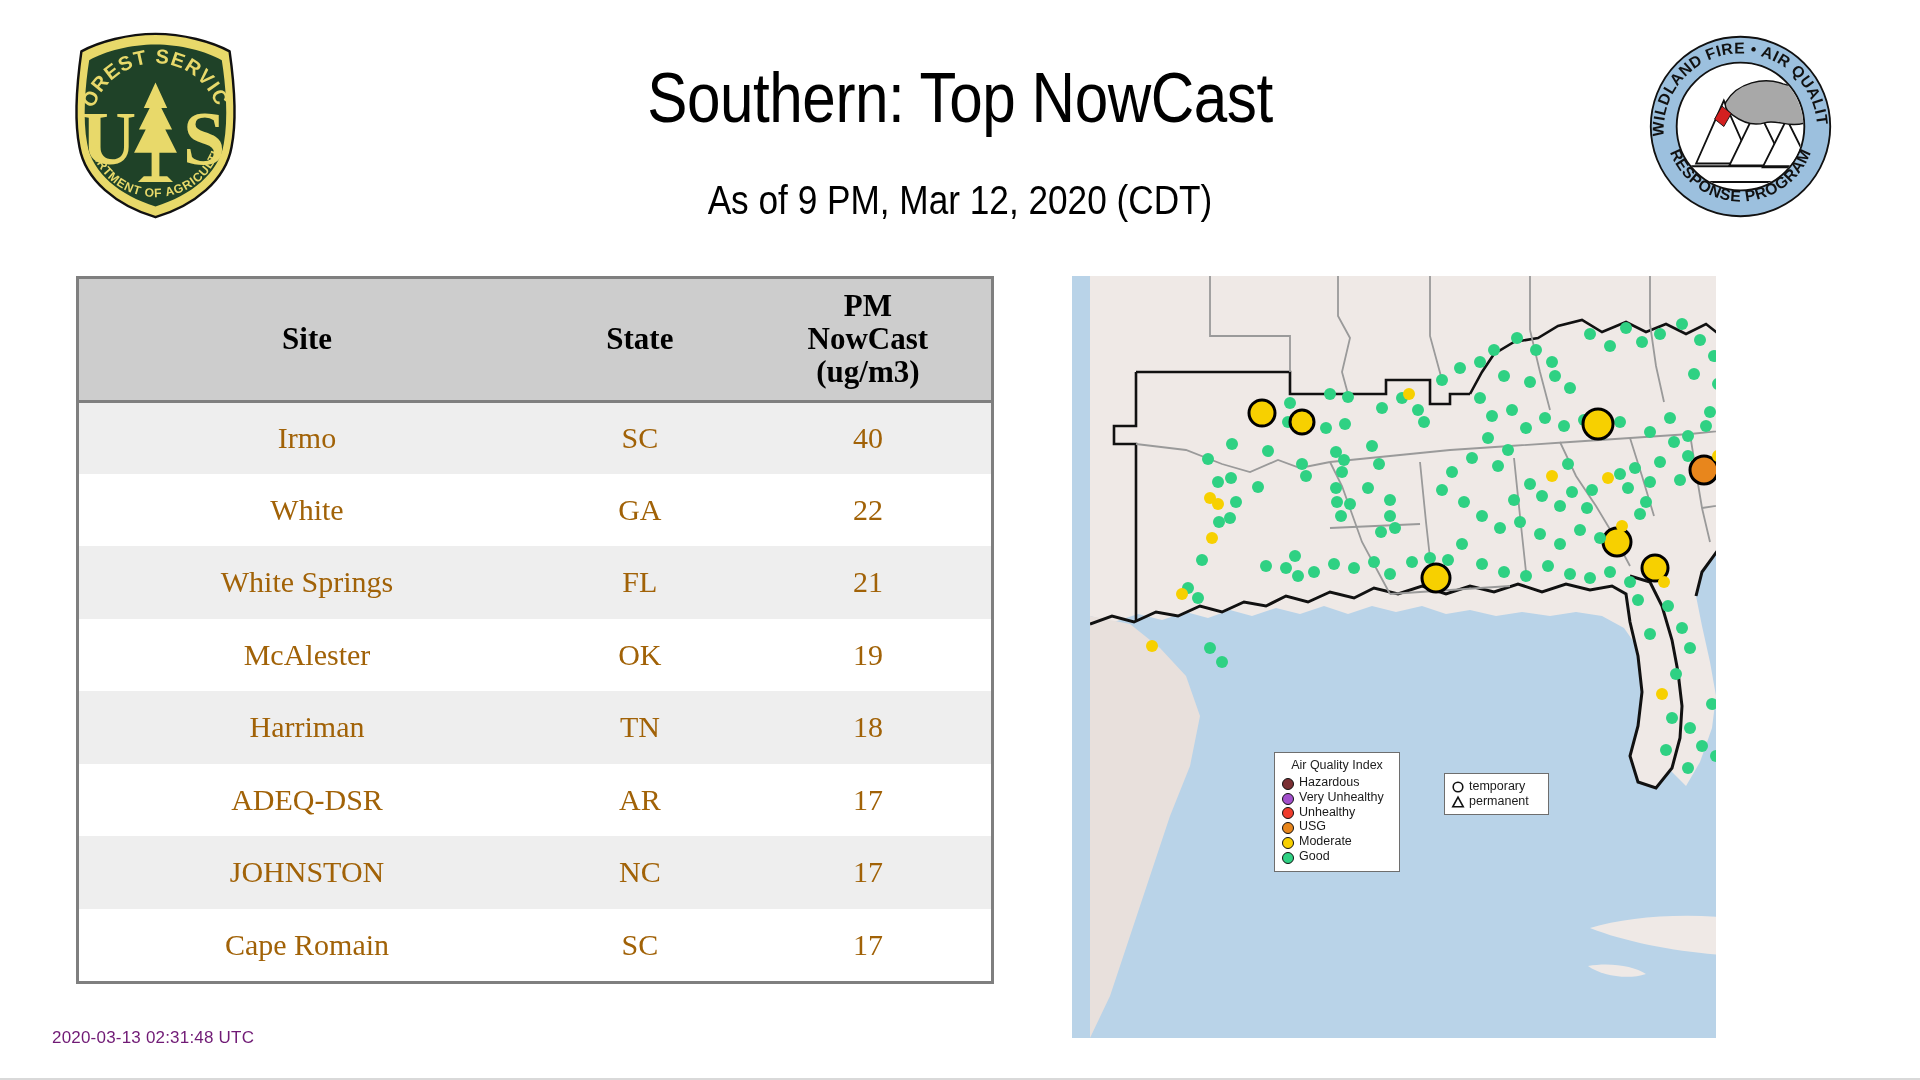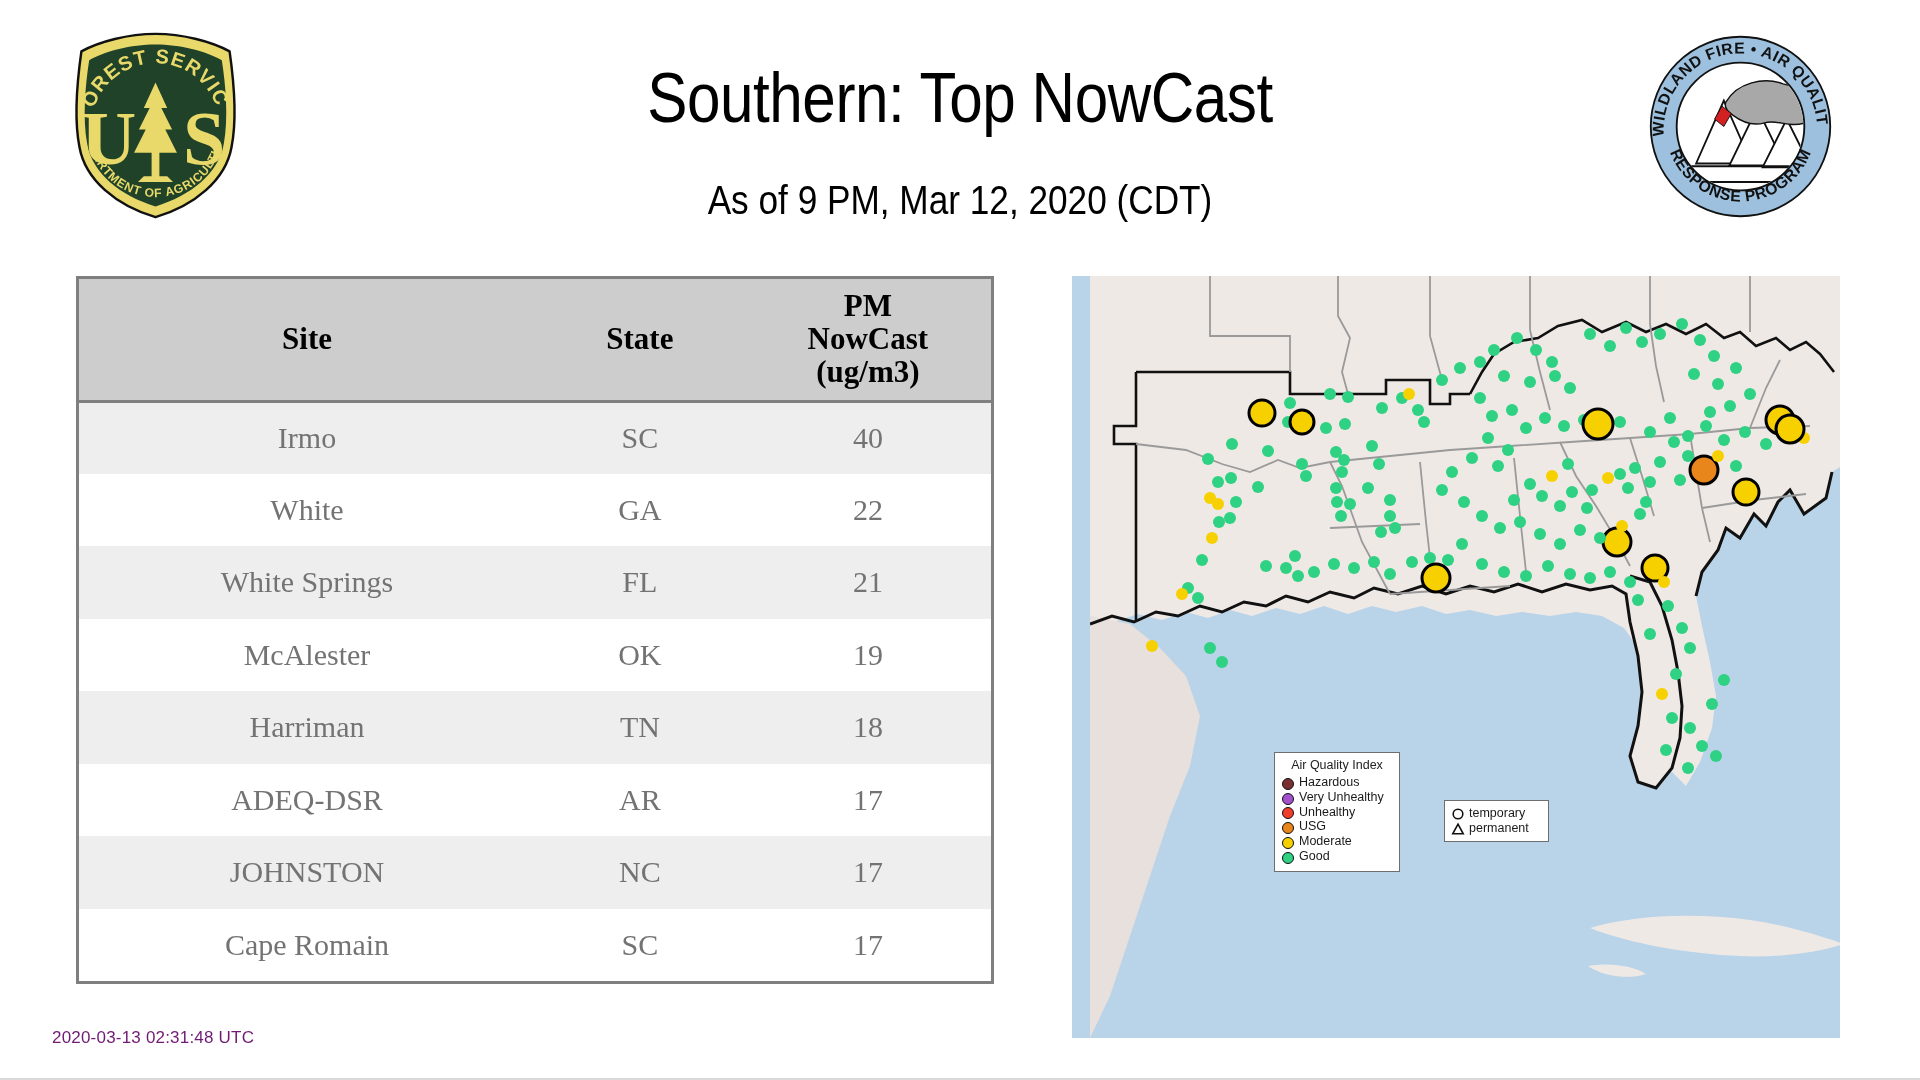--- a/index.html
+++ b/index.html
@@ -63,40 +63,40 @@
     line-height: 1.06;
     vertical-align: middle;
     height: 122px;
   }
   th.col-site  { width: 50%; }
   th.col-state { width: 23%; }
   th.col-pm    { width: 27%; }
   #nowcast-table tbody td {
     text-align: center;
     font-size: 30px;
-    color: #737373;
+    color: #a16207;
     height: 57.5px;
     padding: 4px 4px;
     white-space: nowrap;
   }
   #nowcast-table tbody tr:nth-child(odd)  td { background: #eeeeee; }
   #nowcast-table tbody tr:nth-child(even) td { background: #ffffff; }
 
   
   #timestamp {
     position: absolute; left: 52px; top: 1028px;
     font-size: 17px; color: #701a75;
     font-family: "Liberation Sans", sans-serif;
     letter-spacing: 0.2px;
   }
 
   
   #map-panel {
     position: absolute; left: 1072px; top: 276px;
-    width: 768px; height: 762px;
+    width: 644px; height: 762px;
     overflow: hidden;
     background: #b9d3e8;
     padding-left: 18px;
   }
   #map-svg { display: block; width: 768px; height: 762px; }
 
   .legend-box {
     position: absolute;
     background: #ffffff;
     border: 1.5px solid #6e6e6e;
@@ -112,21 +112,21 @@
   }
   .legend-row {
     display: flex; align-items: flex-end; gap: 5px;
     font-size: 12.5px; line-height: 1.18; white-space: nowrap;
   }
   .legend-swatch {
     width: 12px; height: 12px; border-radius: 50%;
     border: 1.6px solid #111; flex: 0 0 auto;
   }
   #site-type-legend {
-    left: 372px; top: 524px;
+    left: 372px; top: 497px;
     width: 105px; padding: 5px 6px;
   }
   .type-row {
     display: flex; align-items: center; gap: 4px;
     font-size: 12.5px; line-height: 1.2; white-space: nowrap;
   }
   .type-icon { width: 14px; height: 14px; flex: 0 0 auto; }
 </style>
 </head>
 <body>

